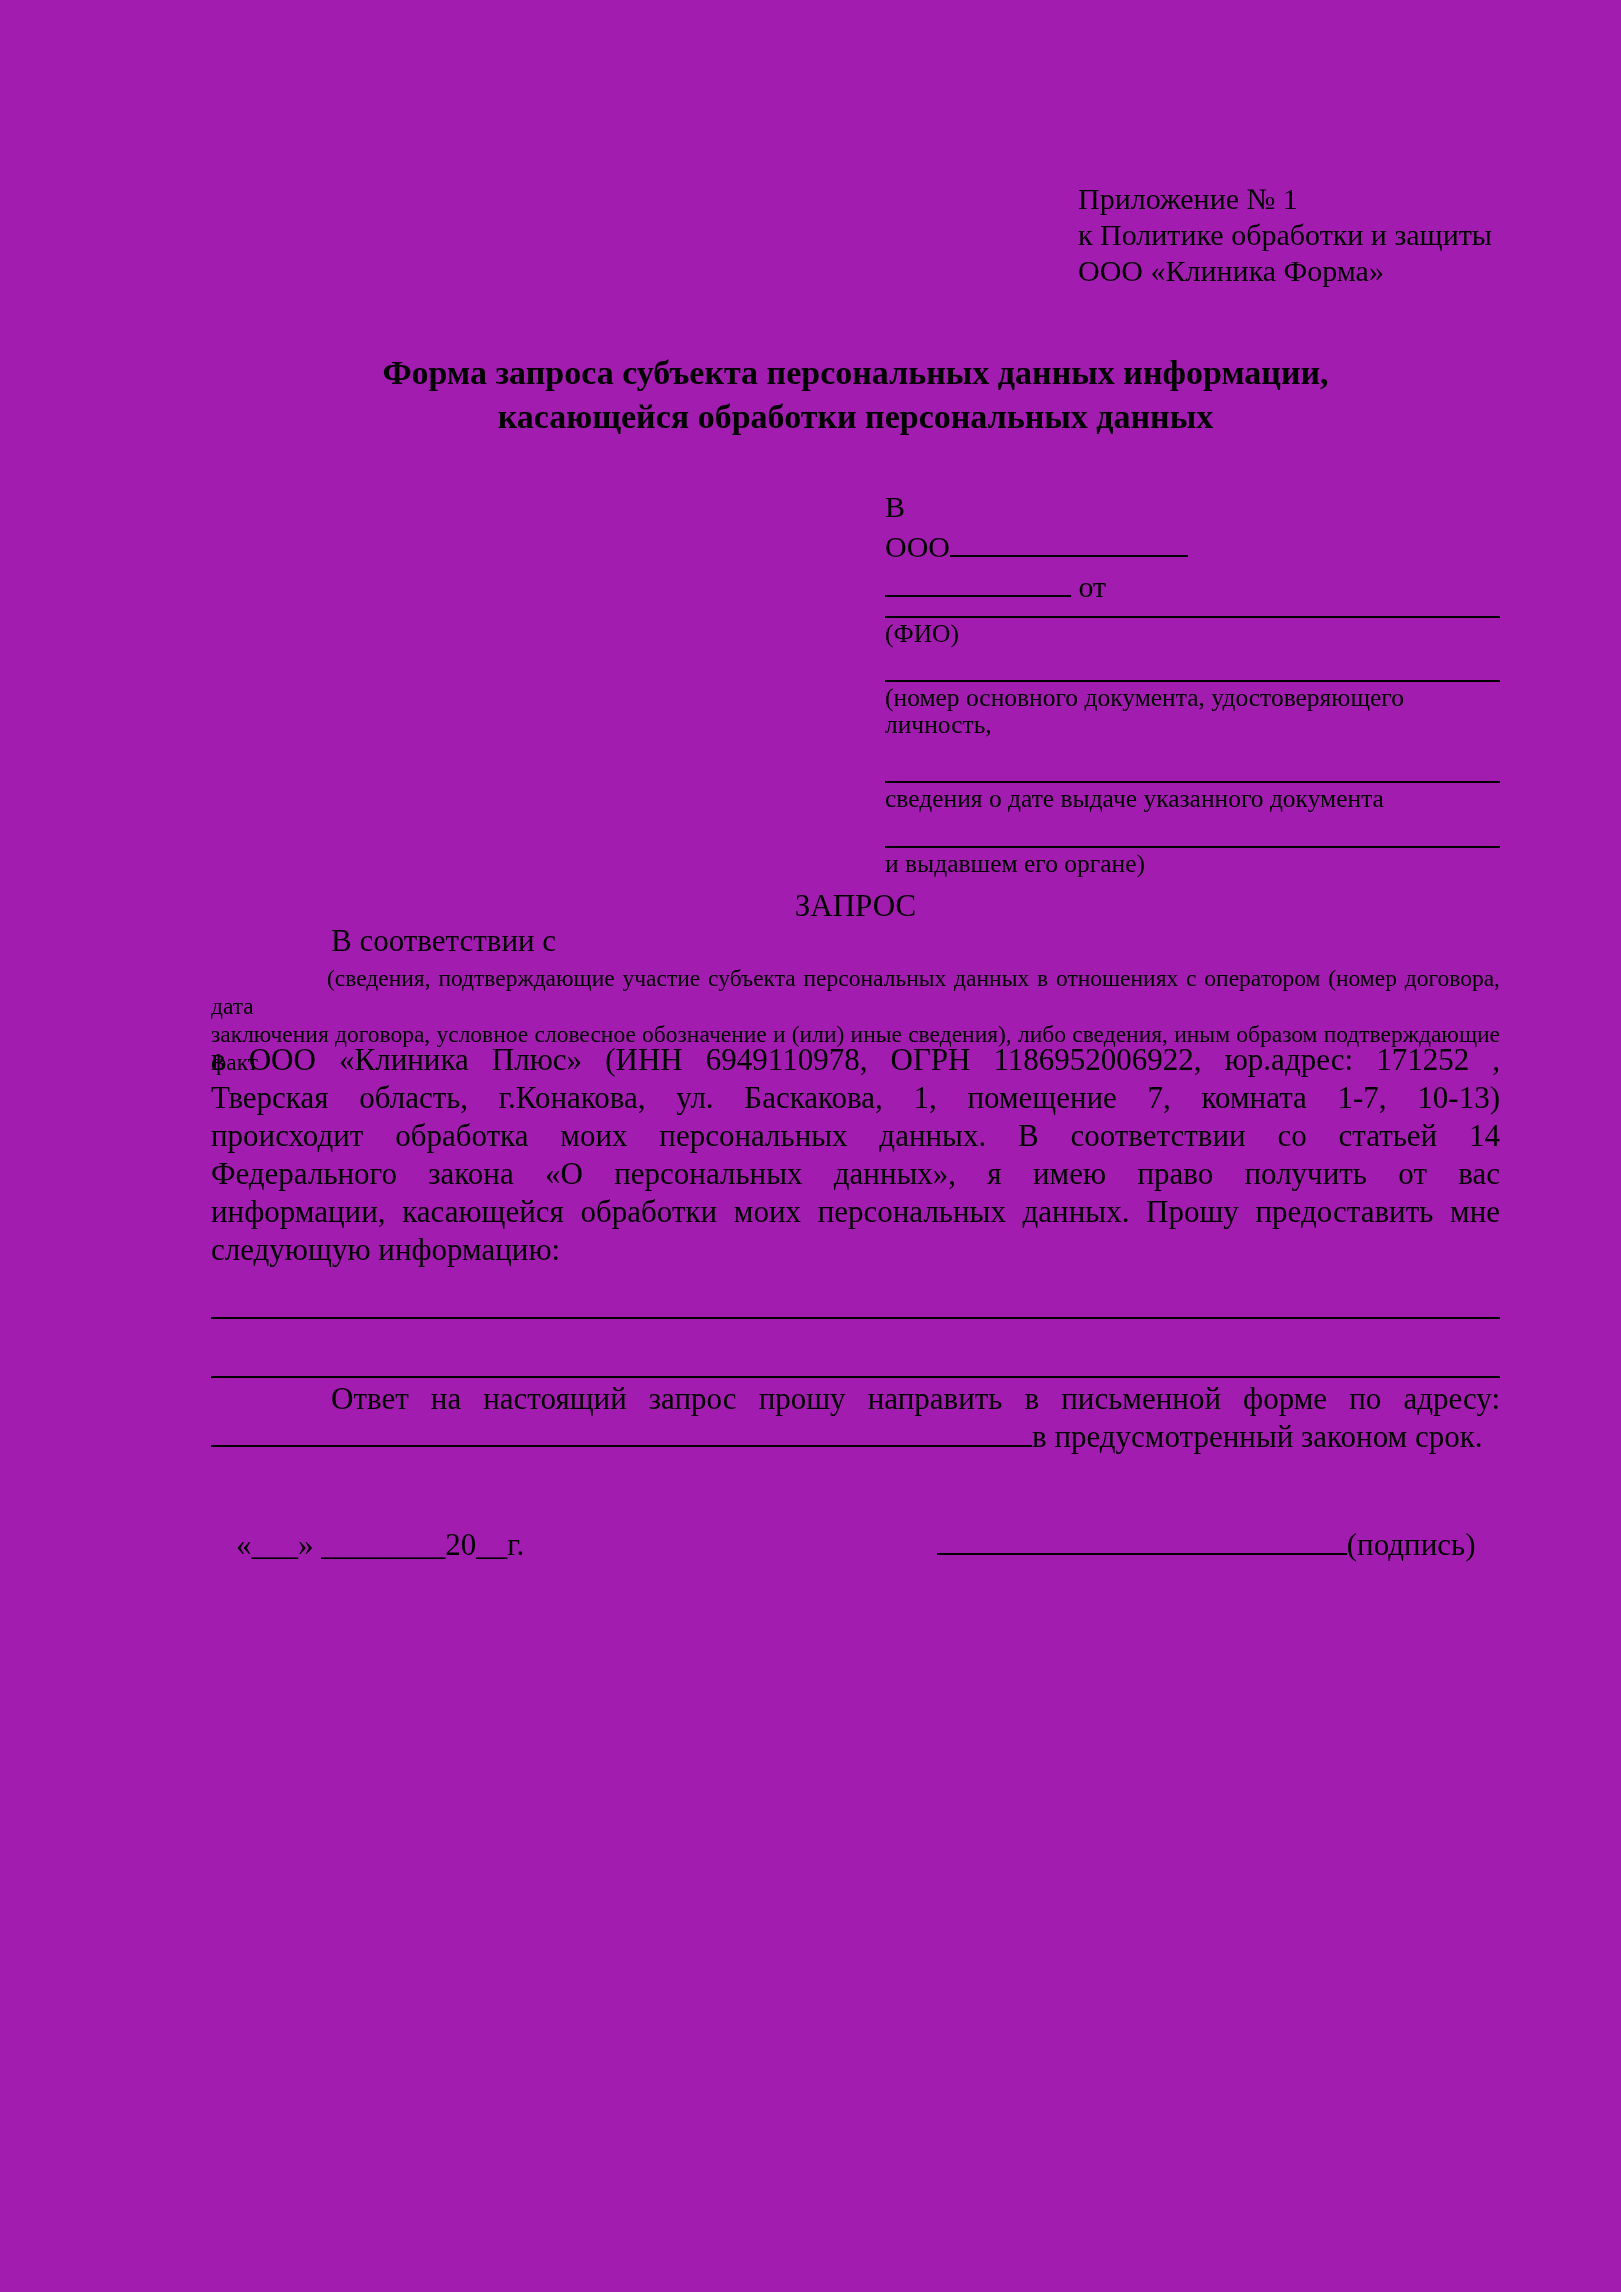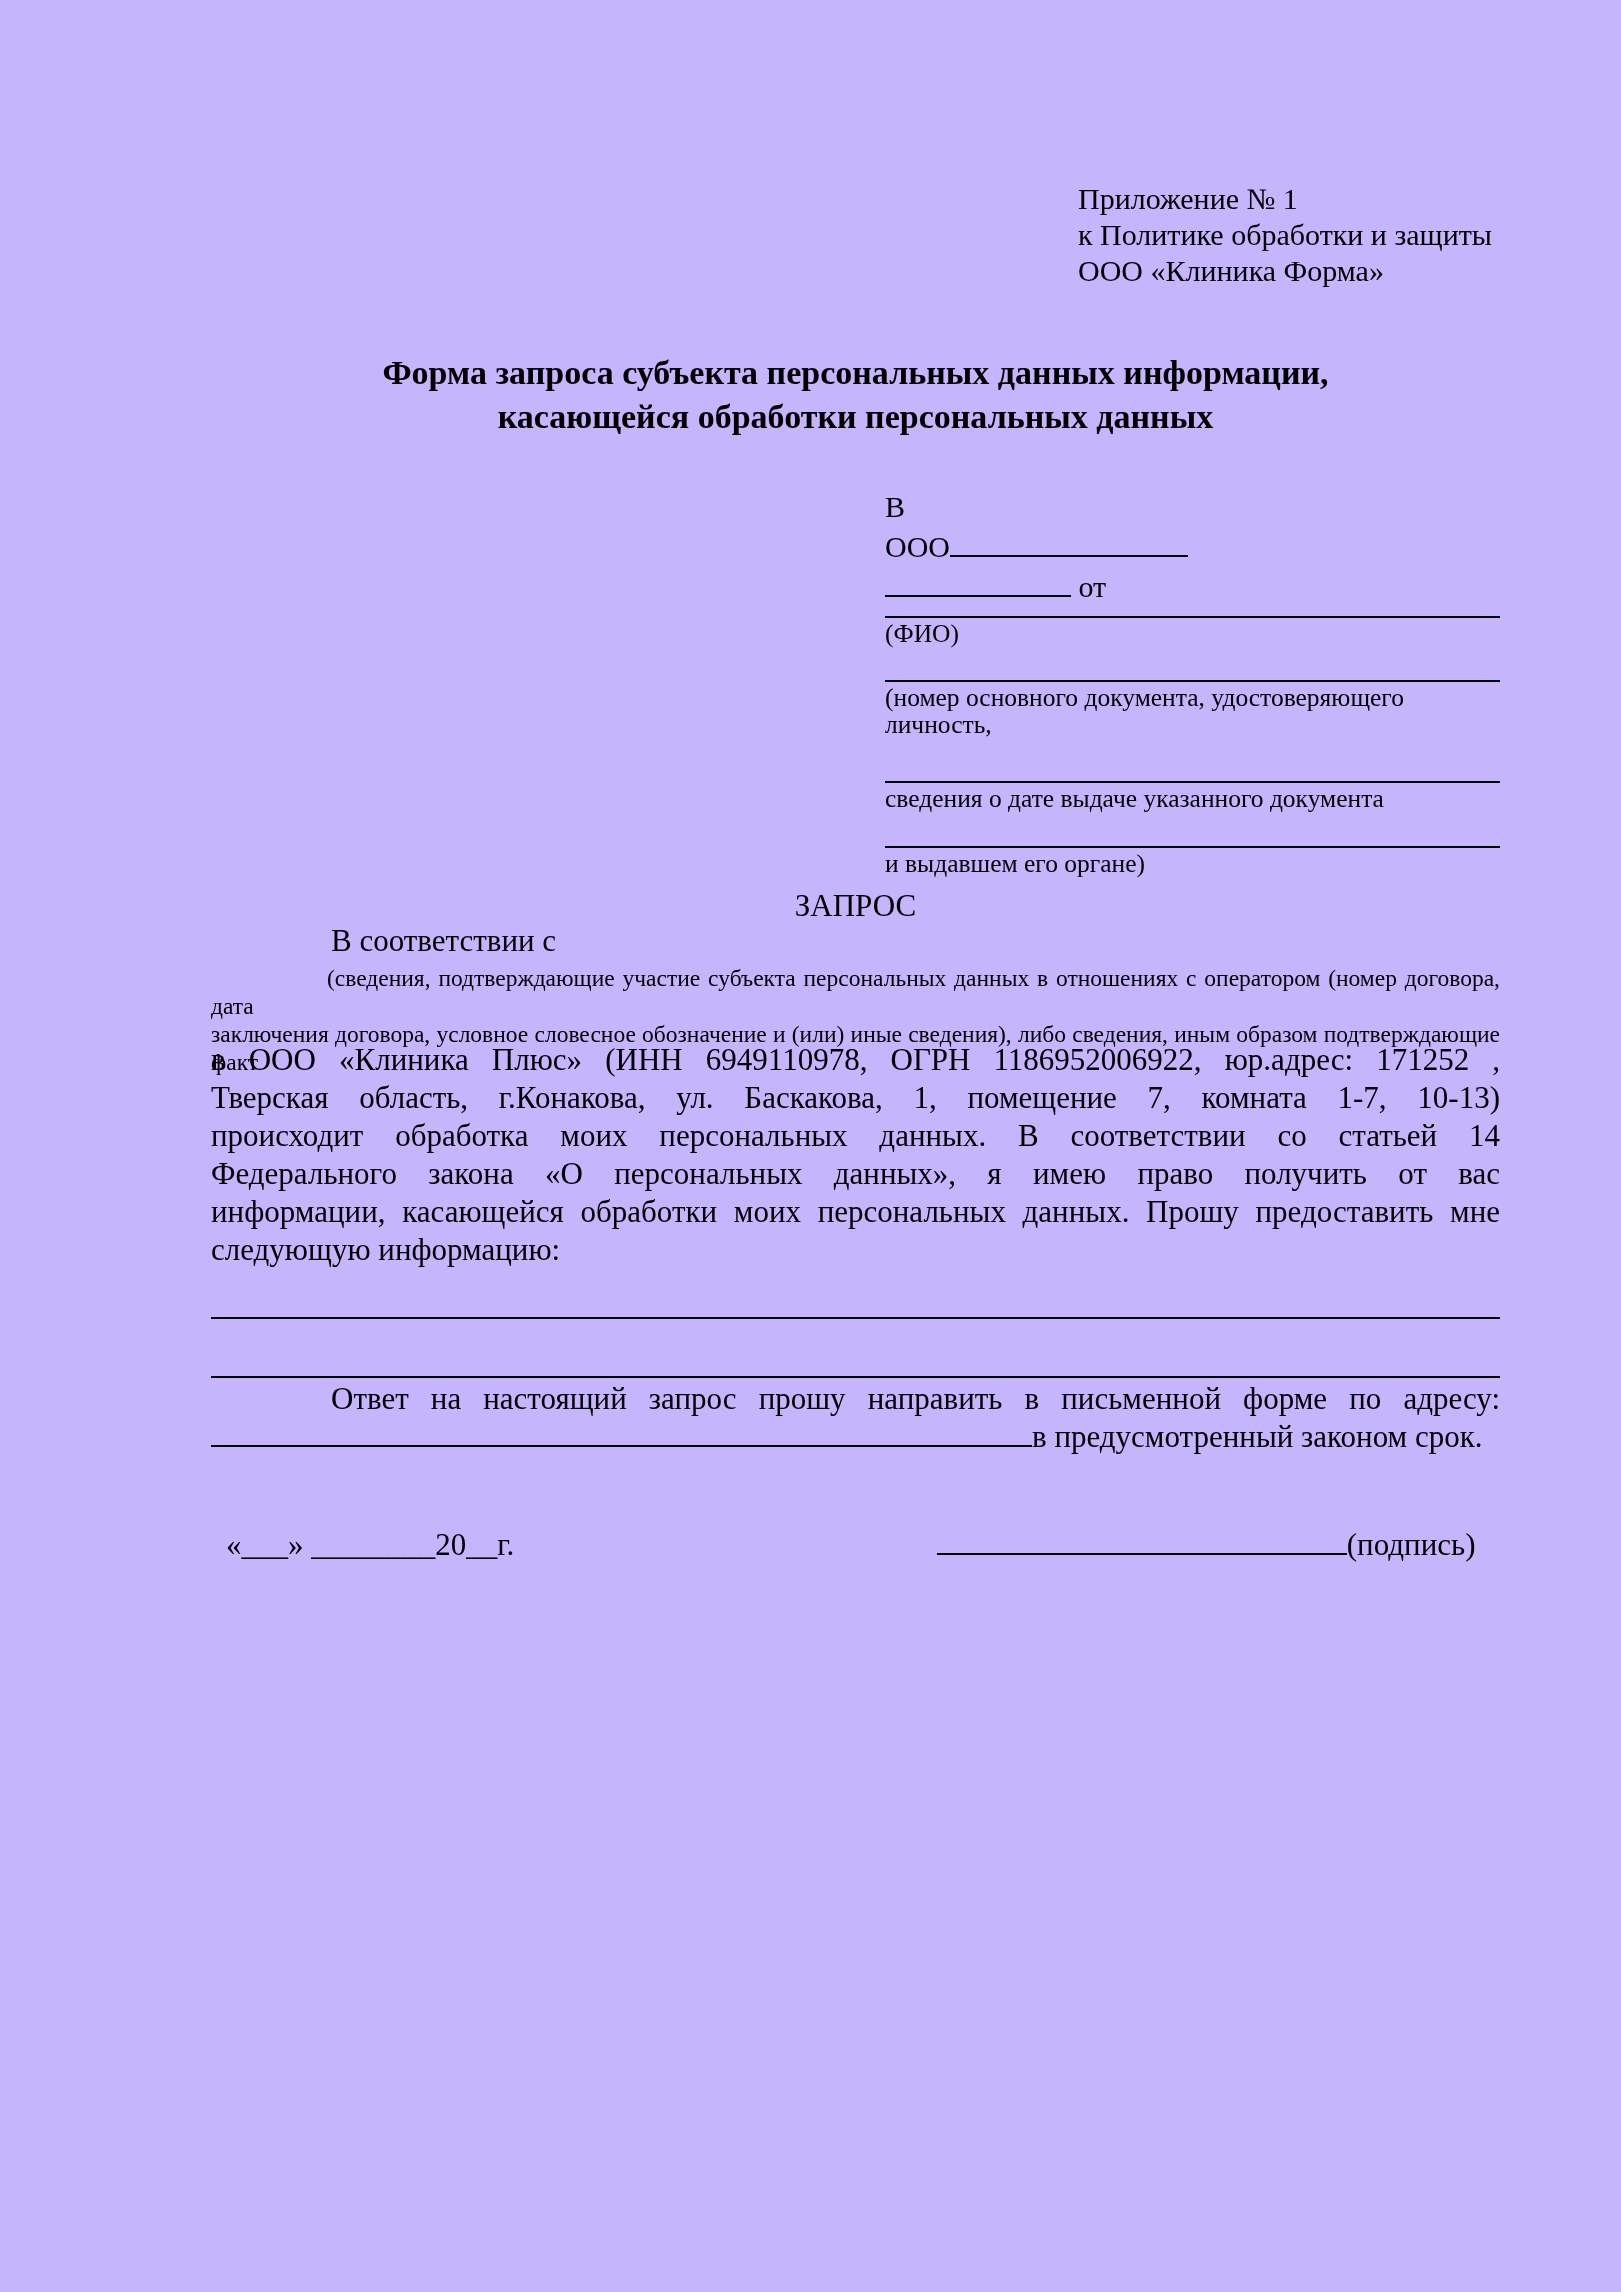--- a/index.html
+++ b/index.html
@@ -1,20 +1,20 @@
 <!DOCTYPE html>
 <html lang="ru"><head>
 <meta charset="utf-8">
 <style>
   html, body { margin: 0; padding: 0; background: #ffffff; }
   .page {
     position: relative;
     width: 1621px;
     height: 2293px;
-    background: #c4b5fd;
+    background: #a21caf;
     color: #000000;
     font-family: "Liberation Serif", "DejaVu Serif", serif;
     overflow: hidden;
   }
 
   
   .hdr-note {
     position: absolute;
     left: 1078px; top: 181px;
     font-size: 30px; line-height: 36px;
@@ -103,21 +103,21 @@
     width: 821px; height: 3.9px;
     border-bottom: 2.9px solid #000;
   }
 
   .footer-row {
     position: absolute;
     left: 211px; top: 1525px; width: 1289px;
     font-size: 31px; line-height: 39px;
     display: flex; align-items: baseline;
   }
-  .footer-row .date { margin-left: 15px; white-space: nowrap; }
+  .footer-row .date { margin-left: 25px; white-space: nowrap; }
   .footer-row .sig-group { margin-left: auto; margin-right: 24.5px; white-space: nowrap; }
   .footer-row .sig-fill {
     display: inline-block;
     width: 410px; height: 3.9px;
     border-bottom: 2.9px solid #000;
   }
 </style>
 </head>
 <body>
 

